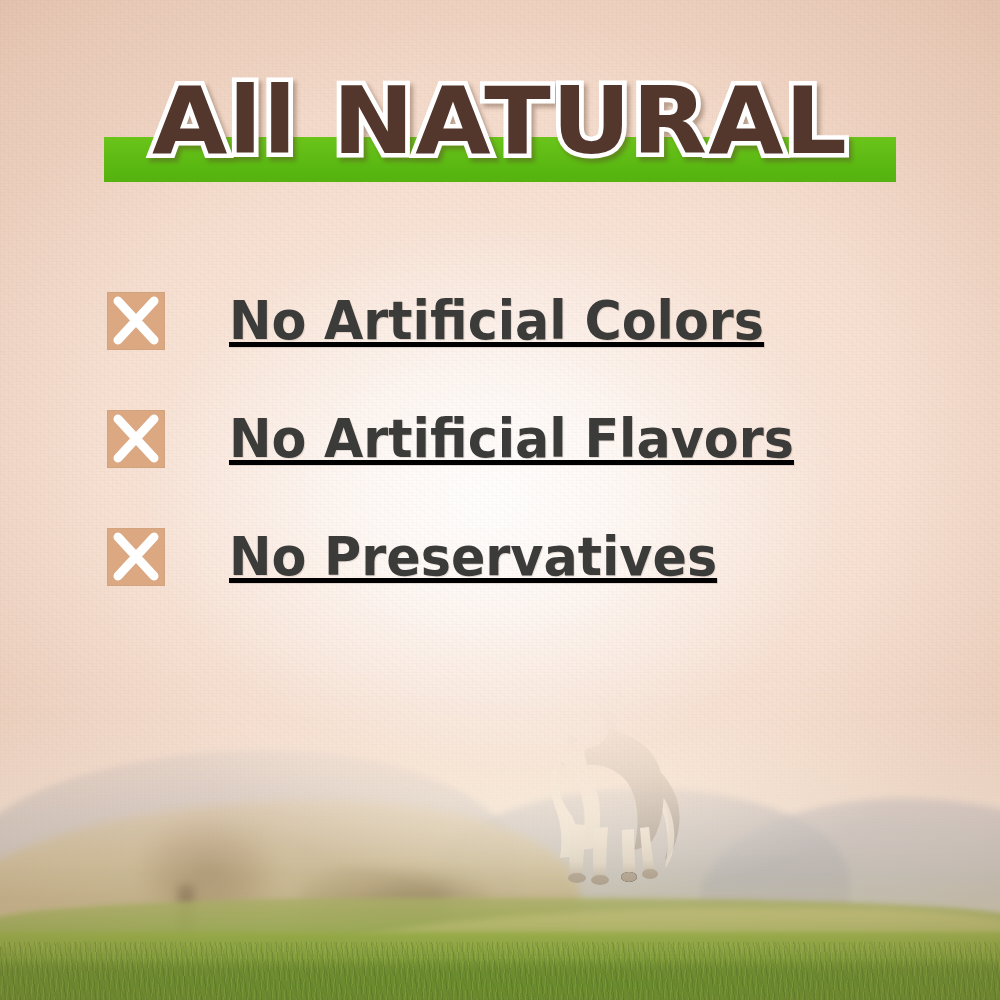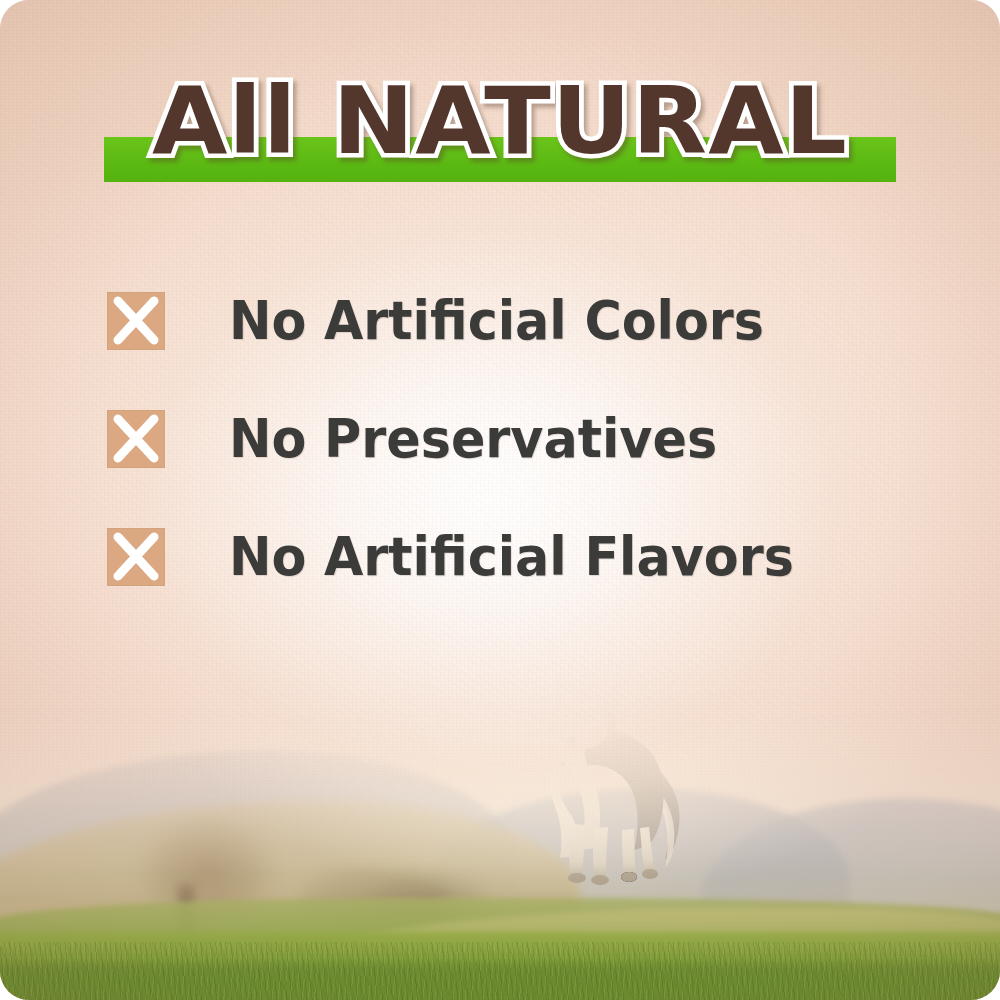--- a/index.html
+++ b/index.html
@@ -11,21 +11,20 @@
     font-family: "Liberation Sans", sans-serif;
   }
 
   #poster {
     position: relative;
     width: 1000px;
     height: 1000px;
     overflow: hidden;
     background-color: #f0d5c6;
     isolation: isolate;
-    border-radius: 29px;
   }
 
   
   .bg-base {
     position: absolute;
     inset: 0;
     background:
       radial-gradient(ellipse 460px 360px at 49% 50%, rgba(255,255,255,0.95) 0%, rgba(255,255,255,0.72) 26%, rgba(255,255,255,0.28) 55%, rgba(255,255,255,0.0) 76%),
       radial-gradient(ellipse 900px 620px at 50% 46%, #fbeee6 0%, #f7e3d6 38%, #f1d6c5 70%, #eccfbc 100%);
   }
@@ -258,20 +257,21 @@
   .checklist {
     position: absolute;
     left: 107px;
     top: 262px;
     width: 800px;
   }
   .check-row {
     display: flex;
     align-items: center;
     height: 118px;
+    text-decoration: underline;
   }
   .check-box {
     position: relative;
     flex: 0 0 auto;
     width: 58px;
     height: 58px;
     background: #dba882;
     box-shadow: inset 0 0 0 1px rgba(200,160,125,0.55);
   }
   .check-box svg {
@@ -388,28 +388,28 @@
       <div class="check-label">No Artificial Colors</div>
     </div>
 
     <div class="check-row">
       <div class="check-box">
         <svg viewBox="0 0 58 58">
           <path d="M11 9 L47 48" stroke="#ffffff" stroke-width="9" stroke-linecap="round" fill="none"></path>
           <path d="M47 9 L11 48" stroke="#ffffff" stroke-width="9" stroke-linecap="round" fill="none"></path>
         </svg>
       </div>
-      <div class="check-label">No Preservatives</div>
+      <div class="check-label">No Artificial Flavors</div>
     </div>
 
     <div class="check-row">
       <div class="check-box">
         <svg viewBox="0 0 58 58">
           <path d="M11 9 L47 48" stroke="#ffffff" stroke-width="9" stroke-linecap="round" fill="none"></path>
           <path d="M47 9 L11 48" stroke="#ffffff" stroke-width="9" stroke-linecap="round" fill="none"></path>
         </svg>
       </div>
-      <div class="check-label">No Artificial Flavors</div>
+      <div class="check-label">No Preservatives</div>
     </div>
 
 
   </div>
 </div>
 
 </body></html>

